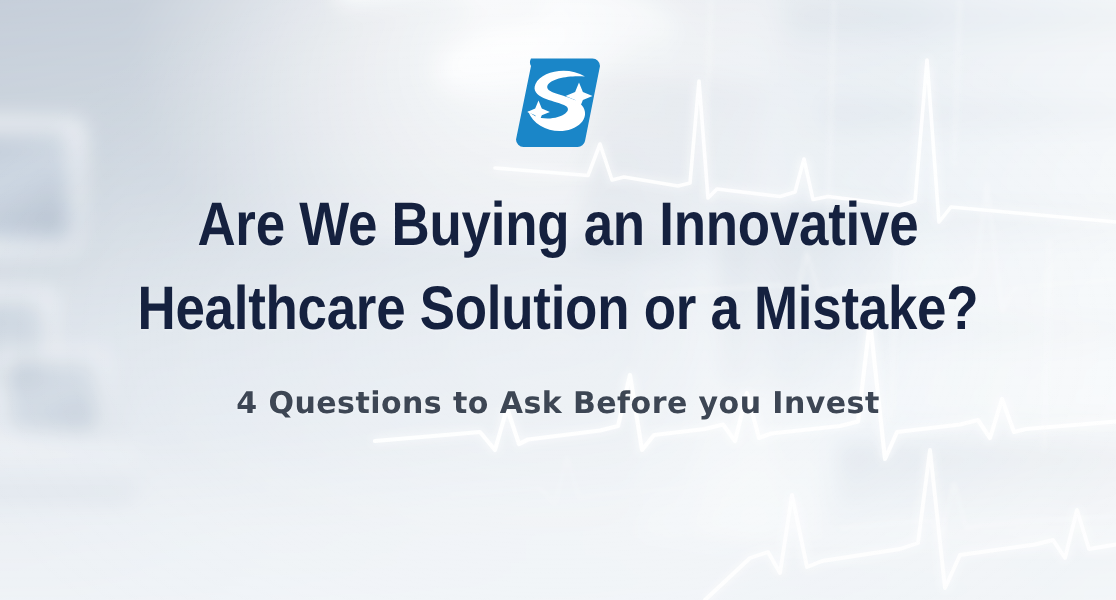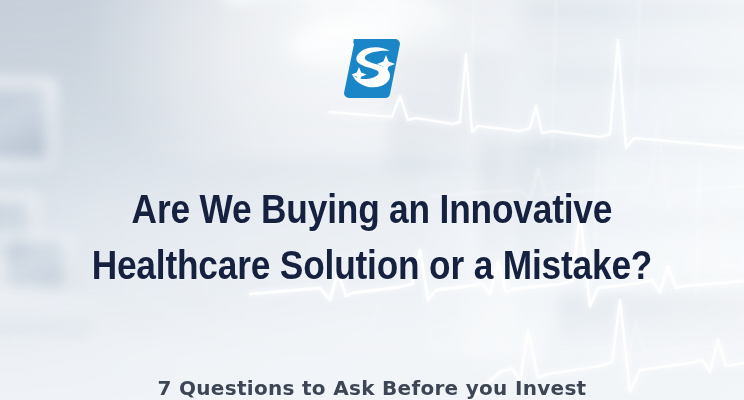--- a/index.html
+++ b/index.html
@@ -190,21 +190,20 @@
       linear-gradient(to bottom, rgba(255,255,255,0.10) 0%, rgba(255,255,255,0.00) 30%, rgba(255,255,255,0.18) 100%);
   }
 
   
   .content {
     position: absolute;
     inset: 0;
     display: flex;
     flex-direction: column;
     align-items: center;
-    justify-content: space-between;
   }
 
   #brand-logo {
     margin-top: 36px;
     width: 58px;
     height: 64px;
     display: block;
   }
 
   .headline {
@@ -348,16 +347,16 @@
       <path d="M43 19 L45.6 25.4 L52 28 L45.6 30.6 L43 37 L40.4 30.6 L34 28 L40.4 25.4 Z" fill="#ffffff"></path>
 
       <path d="M16 31 L18.2 36.4 L23.6 38.6 L18.2 40.8 L16 46.2 L13.8 40.8 L8.4 38.6 L13.8 36.4 Z" fill="#ffffff"></path>
     </svg>
 
     <h1 class="headline">
       <span class="hl-line">Are We Buying an Innovative</span>
       <span class="hl-line">Healthcare Solution or a Mistake?</span>
     </h1>
 
-    <p class="subhead">7 Questions to Ask Before you Invest</p>
+    <p class="subhead">4 Questions to Ask Before you Invest</p>
   </div>
 
 </div>
 
 </body></html>

